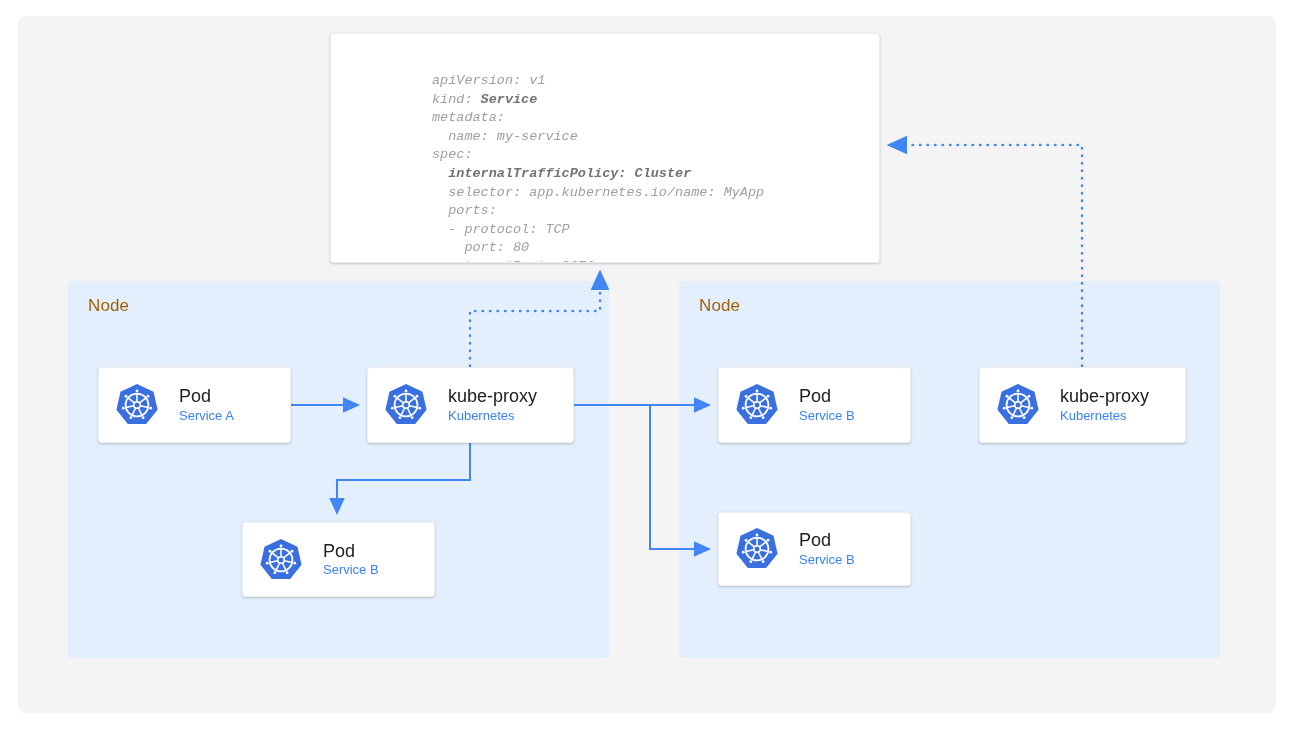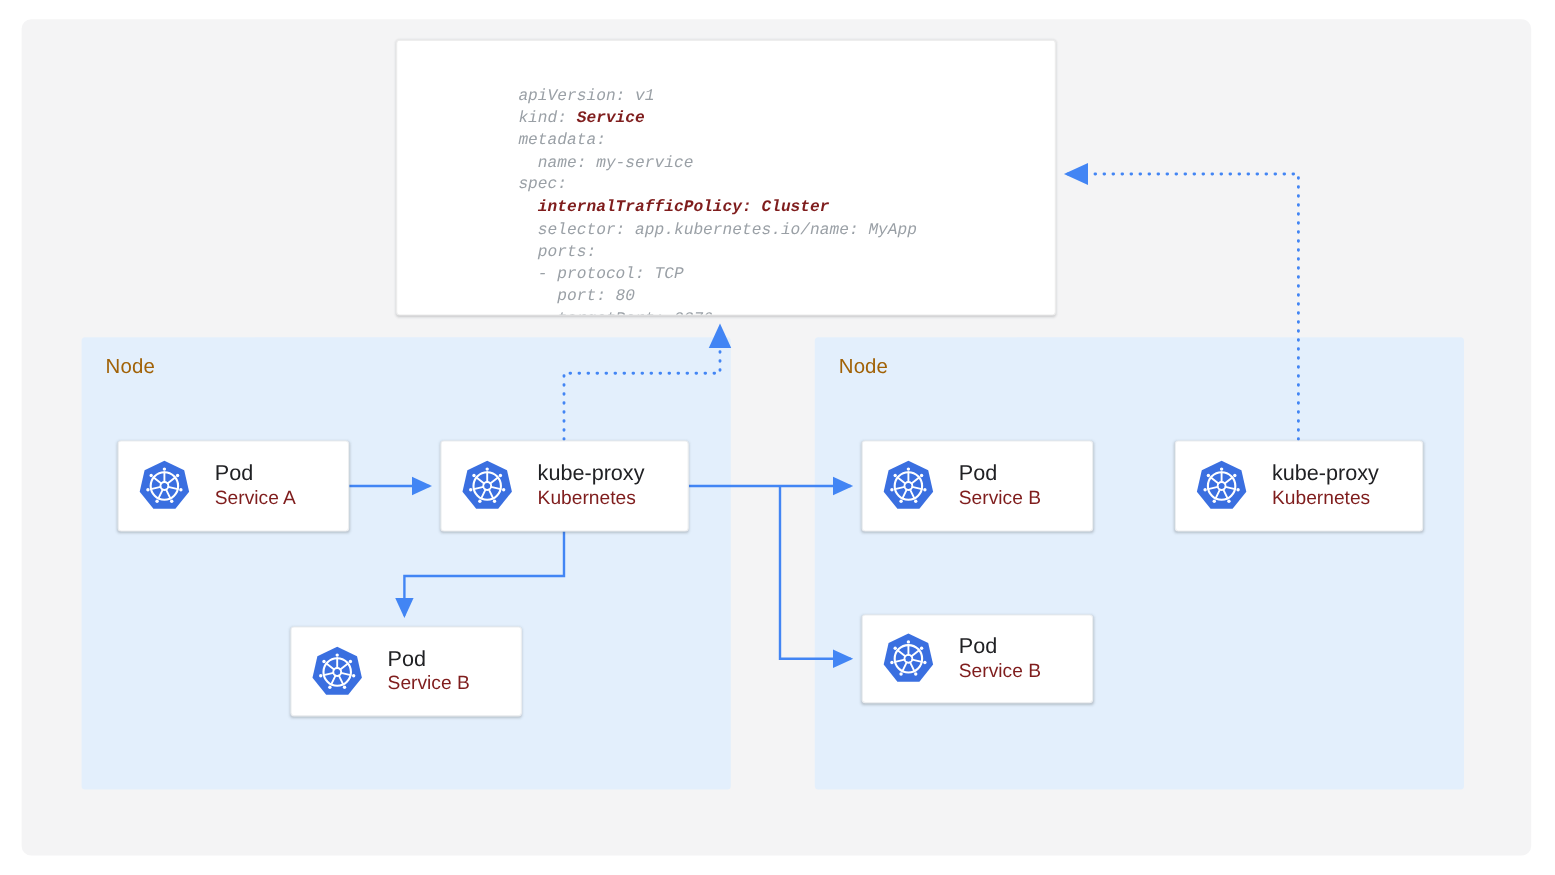--- a/index.html
+++ b/index.html
@@ -71,22 +71,22 @@
     transform: translateY(-50%);
     line-height: 1.22;
   }
   .card-title {
     font-size: 18px;
     color: #202124;
     white-space: nowrap;
     display: block;
   }
   .card-sub {
-    font-size: 16px;
-    color: #7f1d1d;
+    font-size: 13px;
+    color: #3b82f6;
     white-space: nowrap;
     display: block;
   }
   
   #card-pod-a        { left: 98px;  top: 367px; width: 193px; height: 76px; }
   #card-kube-proxy-l { left: 367px; top: 367px; width: 207px; height: 76px; }
   #card-pod-b-left   { left: 242px; top: 522px; width: 193px; height: 75px; }
   #card-pod-b-top    { left: 718px; top: 367px; width: 193px; height: 76px; }
   #card-pod-b-bottom { left: 718px; top: 512px; width: 193px; height: 74px; }
   #card-kube-proxy-r { left: 979px; top: 367px; width: 207px; height: 76px; }
@@ -113,21 +113,21 @@
     font-family: "Liberation Mono", "DejaVu Sans Mono", monospace;
     font-size: 13.5px;
     line-height: 18.6px;
     font-style: italic;
     color: #9aa0a6;
     white-space: pre;
   }
   #yaml-code b {
     font-weight: bold;
     font-style: italic;
-    color: #7f1d1d;
+    color: #737373;
   }
   
   #connectors {
     position: absolute;
     left: 0;
     top: 0;
     width: 1296px;
     height: 729px;
     pointer-events: none;
   }

